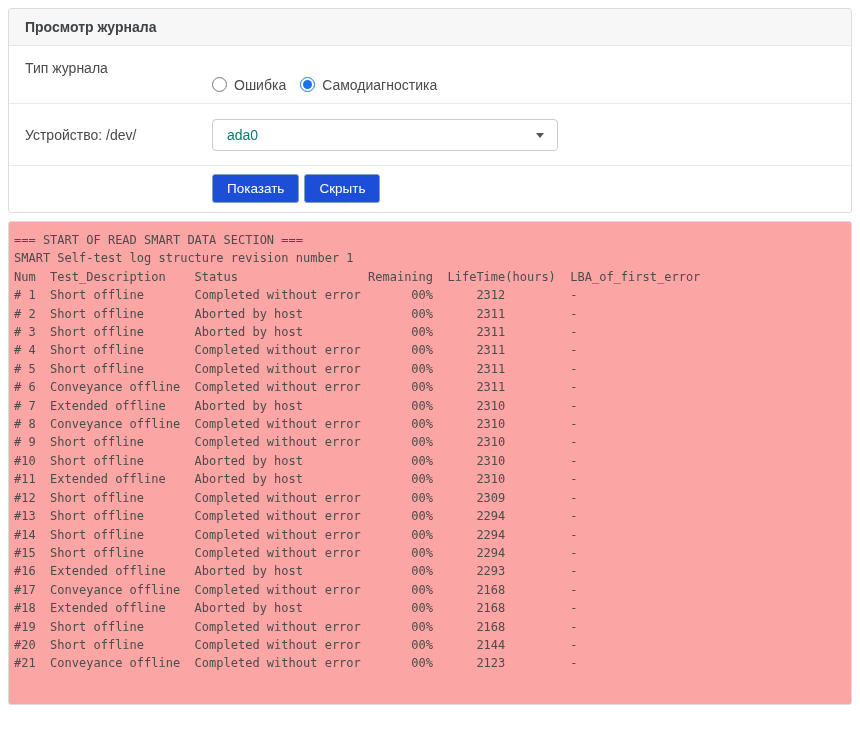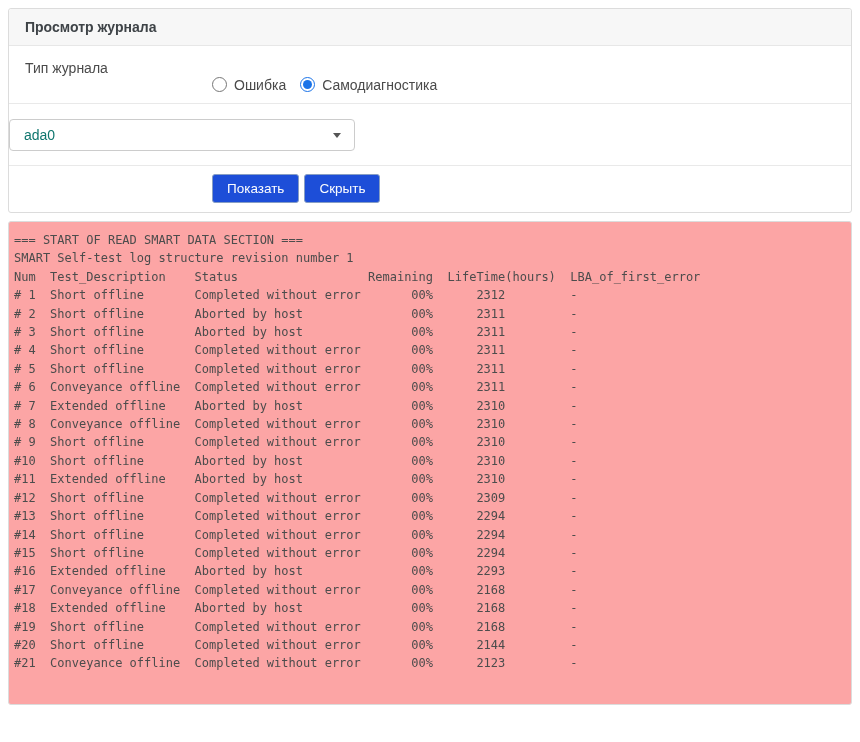--- a/index.html
+++ b/index.html
@@ -129,20 +129,21 @@
         <span>Ошибка</span>
       </label>
       <label class="radio-option">
         <input type="radio" name="logtype" checked="" style="">
         <span>Самодиагностика</span>
       </label>
     </div>
   </div>
 
   <div class="form-row row-device">
+    <div class="row-label">Устройство: /dev/</div>
     <div class="select-wrap">
       <select>
         <option>ada0</option>
       </select>
       <span class="caret"></span>
     </div>
   </div>
 
   <div class="form-row row-buttons">
     <button class="btn">Показать</button>

